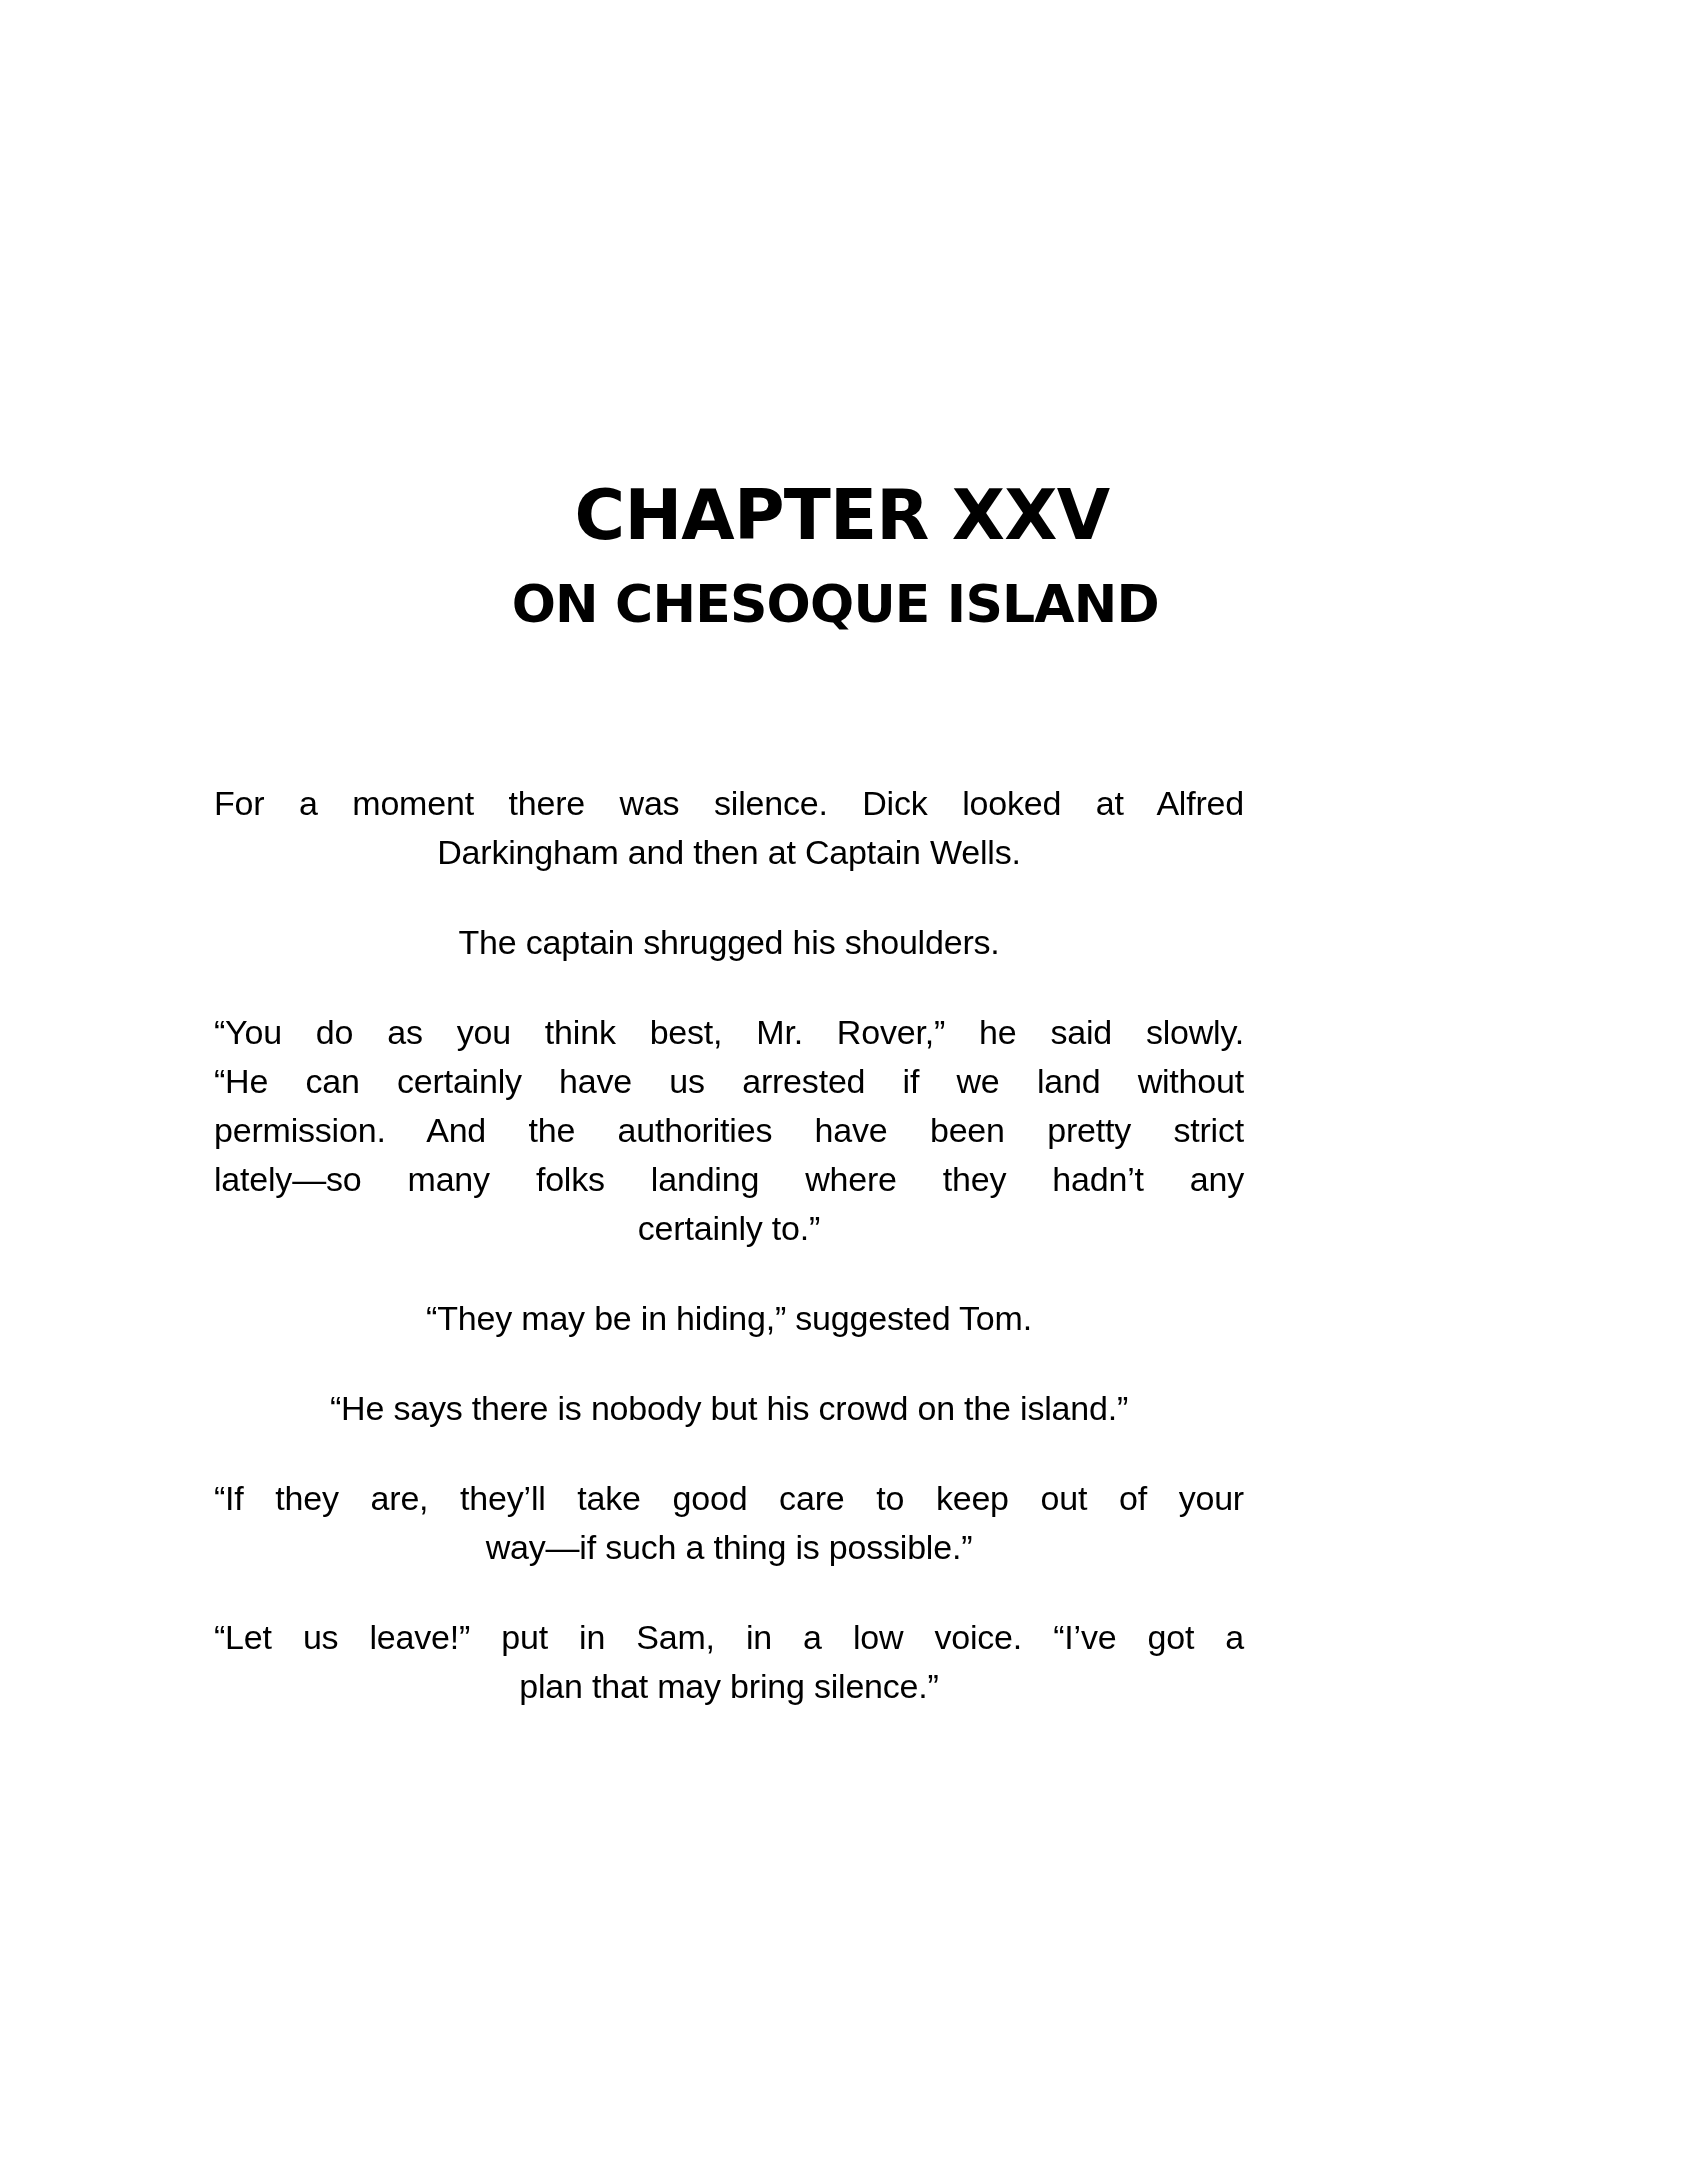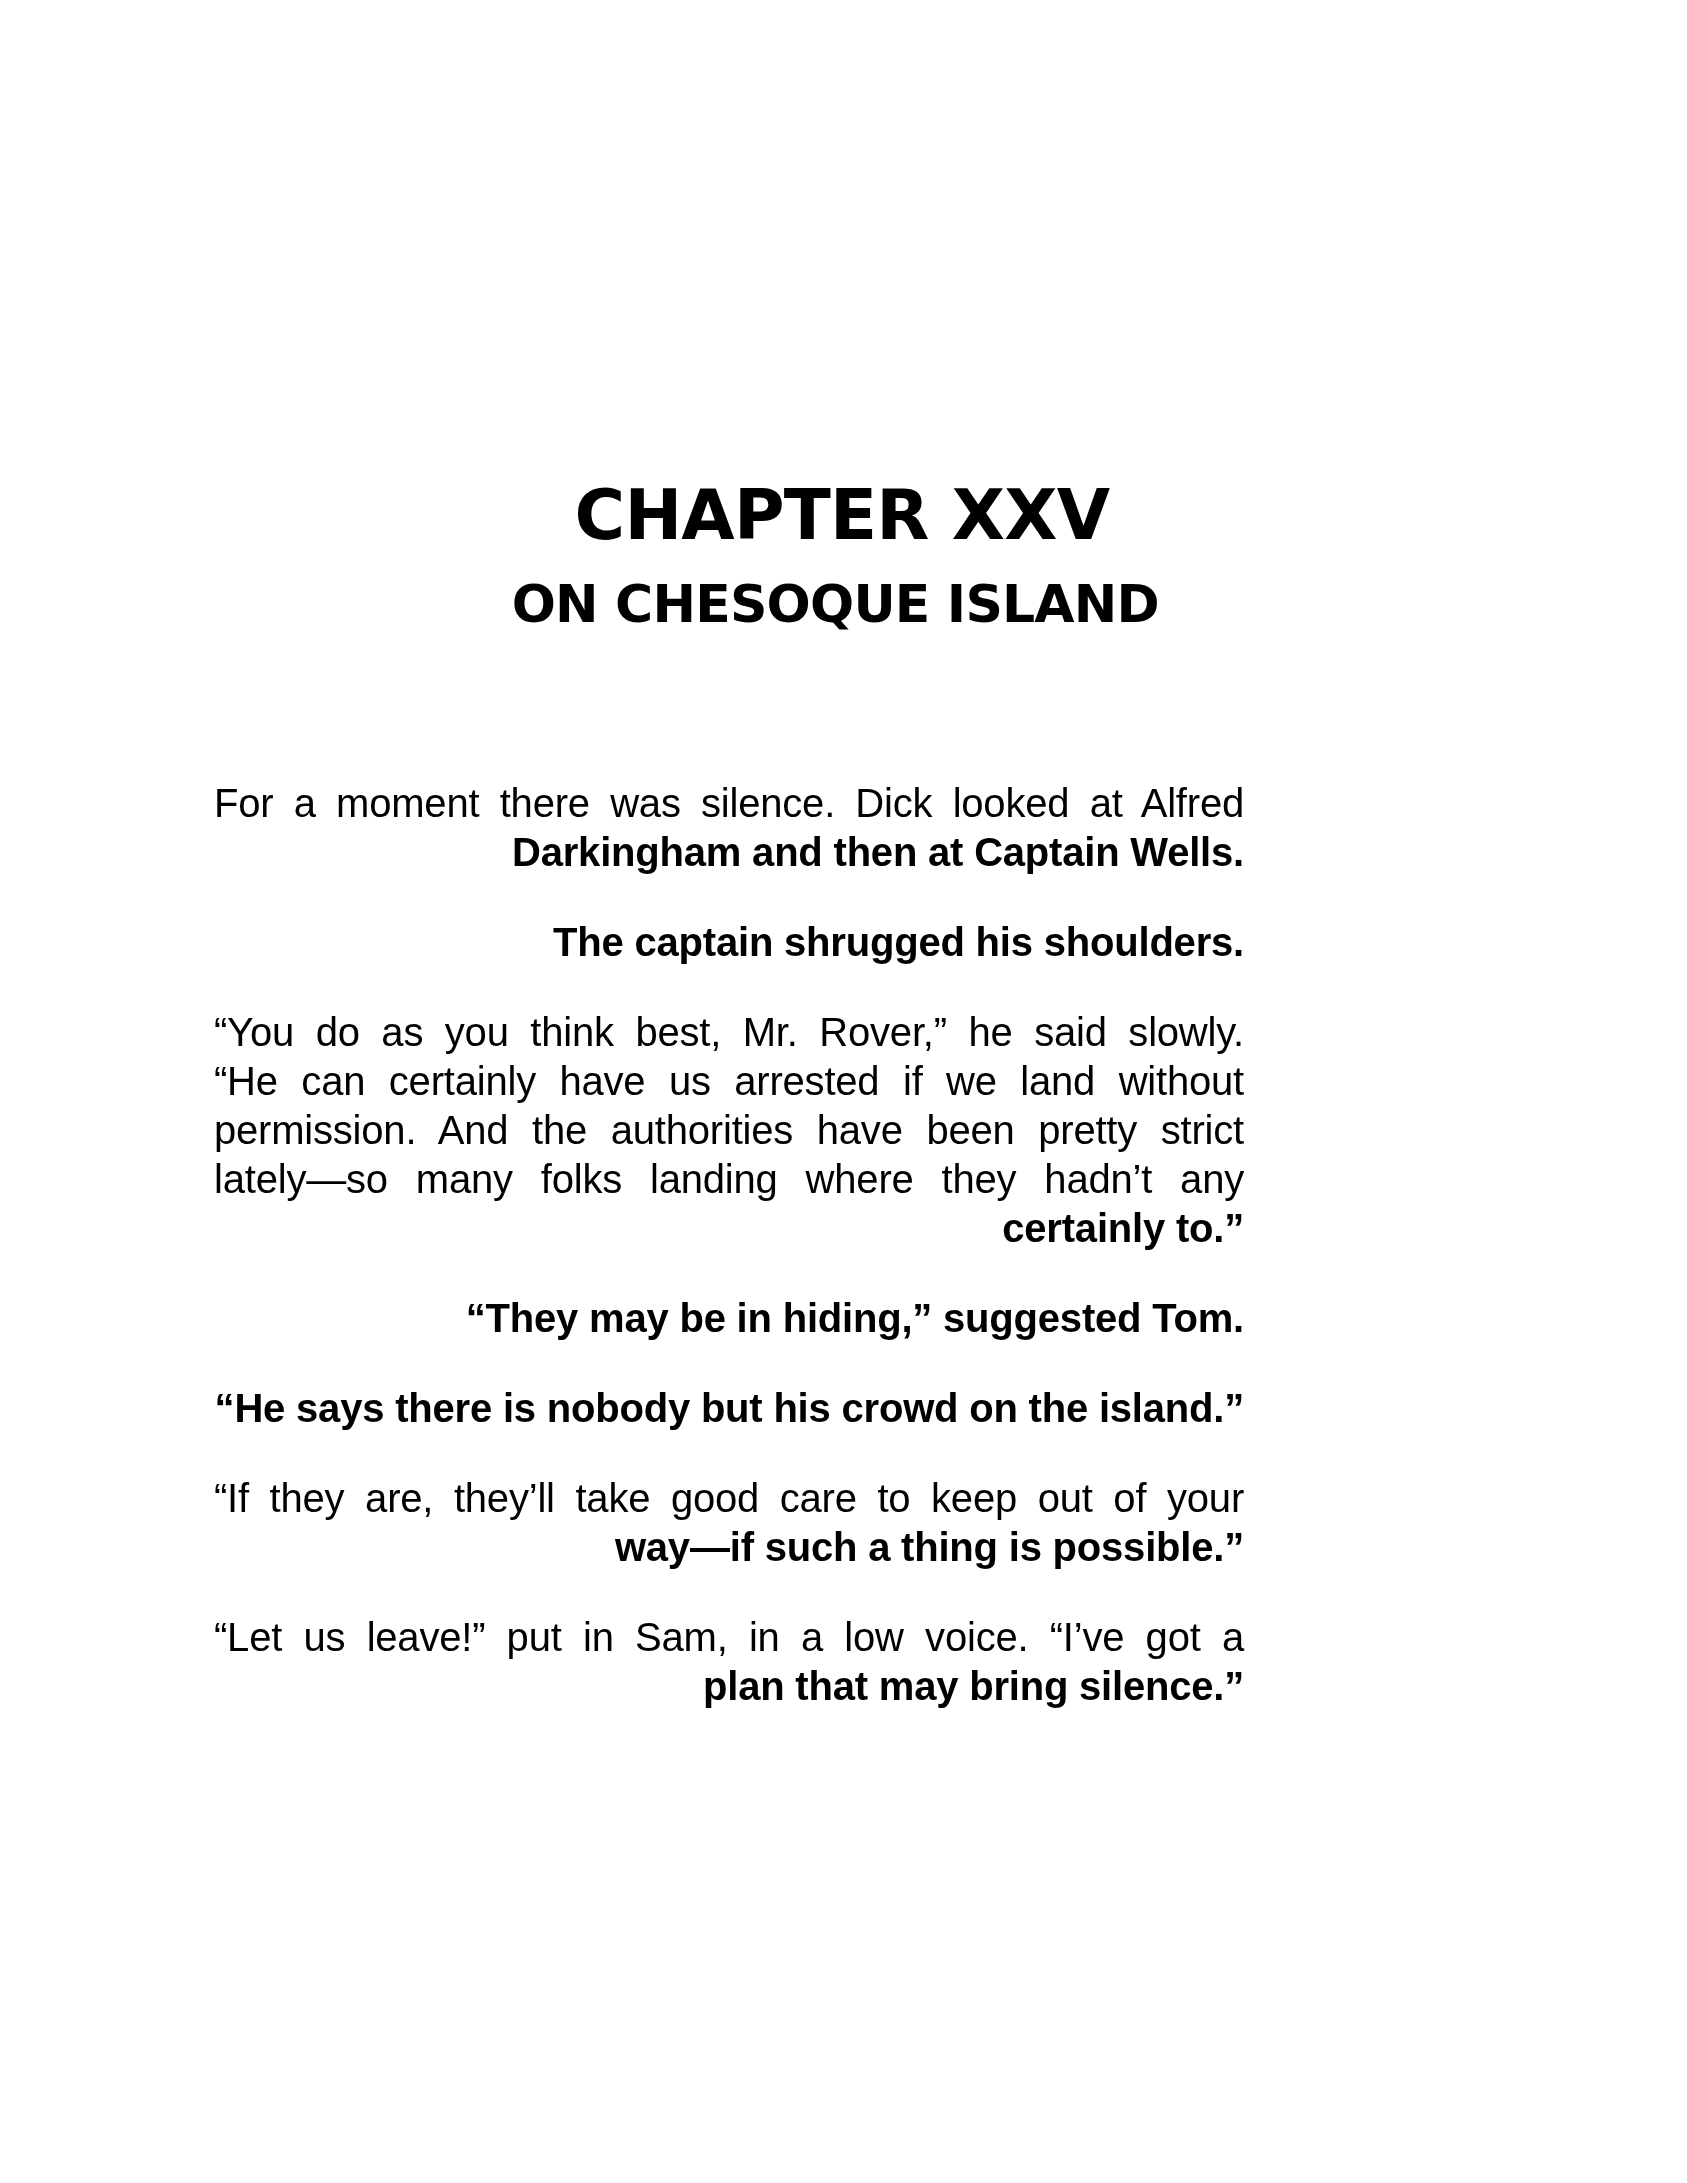--- a/index.html
+++ b/index.html
@@ -10,26 +10,26 @@
     font-family: "DejaVu Sans", sans-serif; font-weight: bold; font-size: 69px; line-height: 79px;
     letter-spacing: -0.8px; transform: translateX(-1.6px);
   }
   .chapter-subtitle {
     position: absolute; left: 0; width: 1687px; top: 573px; text-align: center;
     font-family: "DejaVu Sans", sans-serif; font-weight: bold; font-size: 52px; line-height: 63px;
     letter-spacing: -0.8px; transform: translateX(-8.2px);
   }
   .body-text {
     position: absolute; left: 214px; top: 779px; width: 1030px;
-    font-family: "Liberation Sans", sans-serif; font-size: 40px; letter-spacing: -0.2px;
+    font-family: "Liberation Sans", sans-serif; font-size: 34px; letter-spacing: -0.2px;
   }
   .para { margin: 0 0 41px 0; }
   .line { display: block; height: 49px; line-height: 49px; white-space: nowrap; overflow: visible; }
   .line.justify { text-align: justify; text-align-last: justify; }
-  .line.last { text-align: right; font-weight: bold; }
+  .line.last { text-align: center; }
 </style>
 </head>
 <body>
 
 <div class="page">
   <div class="chapter-heading">CHAPTER XXV</div>
   <div class="chapter-subtitle">ON CHESOQUE ISLAND</div>
 
   <div class="body-text">
     <p class="para">

